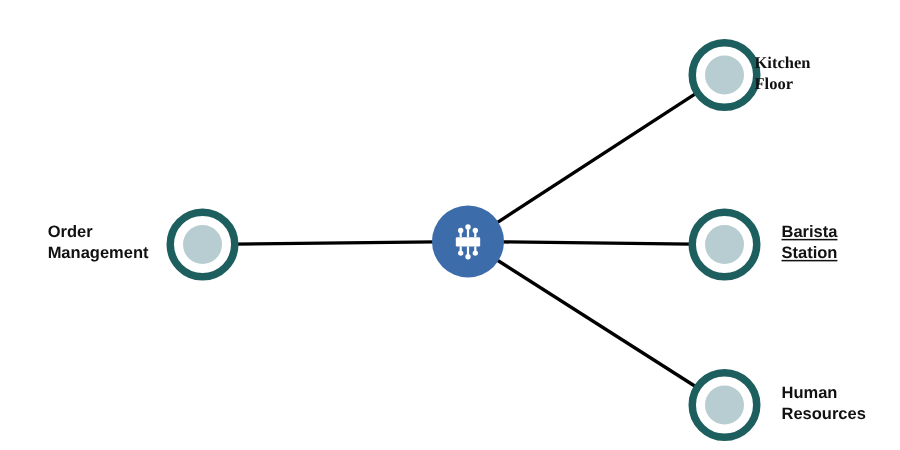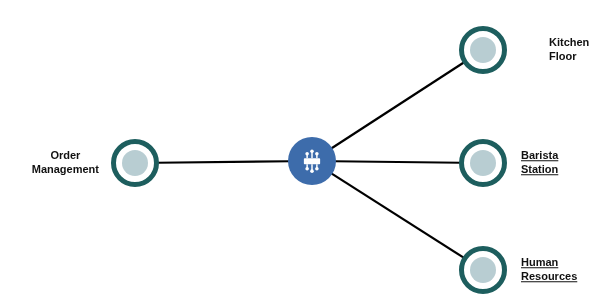--- a/index.html
+++ b/index.html
@@ -64,21 +64,21 @@
   .node-label {
     position: absolute;
     font-size: 11px;
     font-weight: bold;
     color: #111111;
     line-height: 1.25;
     white-space: pre-line;
     transform: translateY(-50%);
   }
   .label-left {
-    text-align: center;
+    text-align: left;
     right: 0;
   }
   .label-right {
     text-align: left;
     left: 0;
   }
 </style>
 </head>
 <body>
 
@@ -110,27 +110,27 @@
         </svg>
       </div>
       <div class="node leaf-node" style="left: 135px; top: 163px; width: 48px; height: 48px; border-color: rgb(29, 94, 94); background: rgb(255, 255, 255);">
         <div class="leaf-core" style="background: rgb(184, 205, 210);"></div>
       </div>
       <div class="node-label label-left" style="top: 163px; color: rgb(17, 17, 17); right: 501px;">Order
 Management</div>
       <div class="node leaf-node" style="left: 483px; top: 50px; width: 48px; height: 48px; border-color: rgb(29, 94, 94); background: rgb(255, 255, 255);">
         <div class="leaf-core" style="background: rgb(184, 205, 210);"></div>
       </div>
-      <div class="node-label label-right" style="top: 50px; color: rgb(17, 17, 17); left: 549px;">Kitchen
+      <div class="node-label label-right" style="top: 50px; color: rgb(17, 17, 17); left: 503px; font-family: Liberation Serif, serif;">Kitchen
 Floor</div>
       <div class="node leaf-node" style="left: 483px; top: 163px; width: 48px; height: 48px; border-color: rgb(29, 94, 94); background: rgb(255, 255, 255);">
         <div class="leaf-core" style="background: rgb(184, 205, 210);"></div>
       </div>
       <div class="node-label label-right" style="top: 163px; color: rgb(17, 17, 17); left: 521px; text-decoration: underline;">Barista
 Station</div>
       <div class="node leaf-node" style="left: 483px; top: 270px; width: 48px; height: 48px; border-color: rgb(29, 94, 94); background: rgb(255, 255, 255);">
         <div class="leaf-core" style="background: rgb(184, 205, 210);"></div>
       </div>
-      <div class="node-label label-right" style="top: 270px; color: rgb(17, 17, 17); left: 521px; text-decoration: underline;">Human
+      <div class="node-label label-right" style="top: 270px; color: rgb(17, 17, 17); left: 521px;">Human
 Resources</div>
     </div>
 
 </div>
 
 </body></html>

